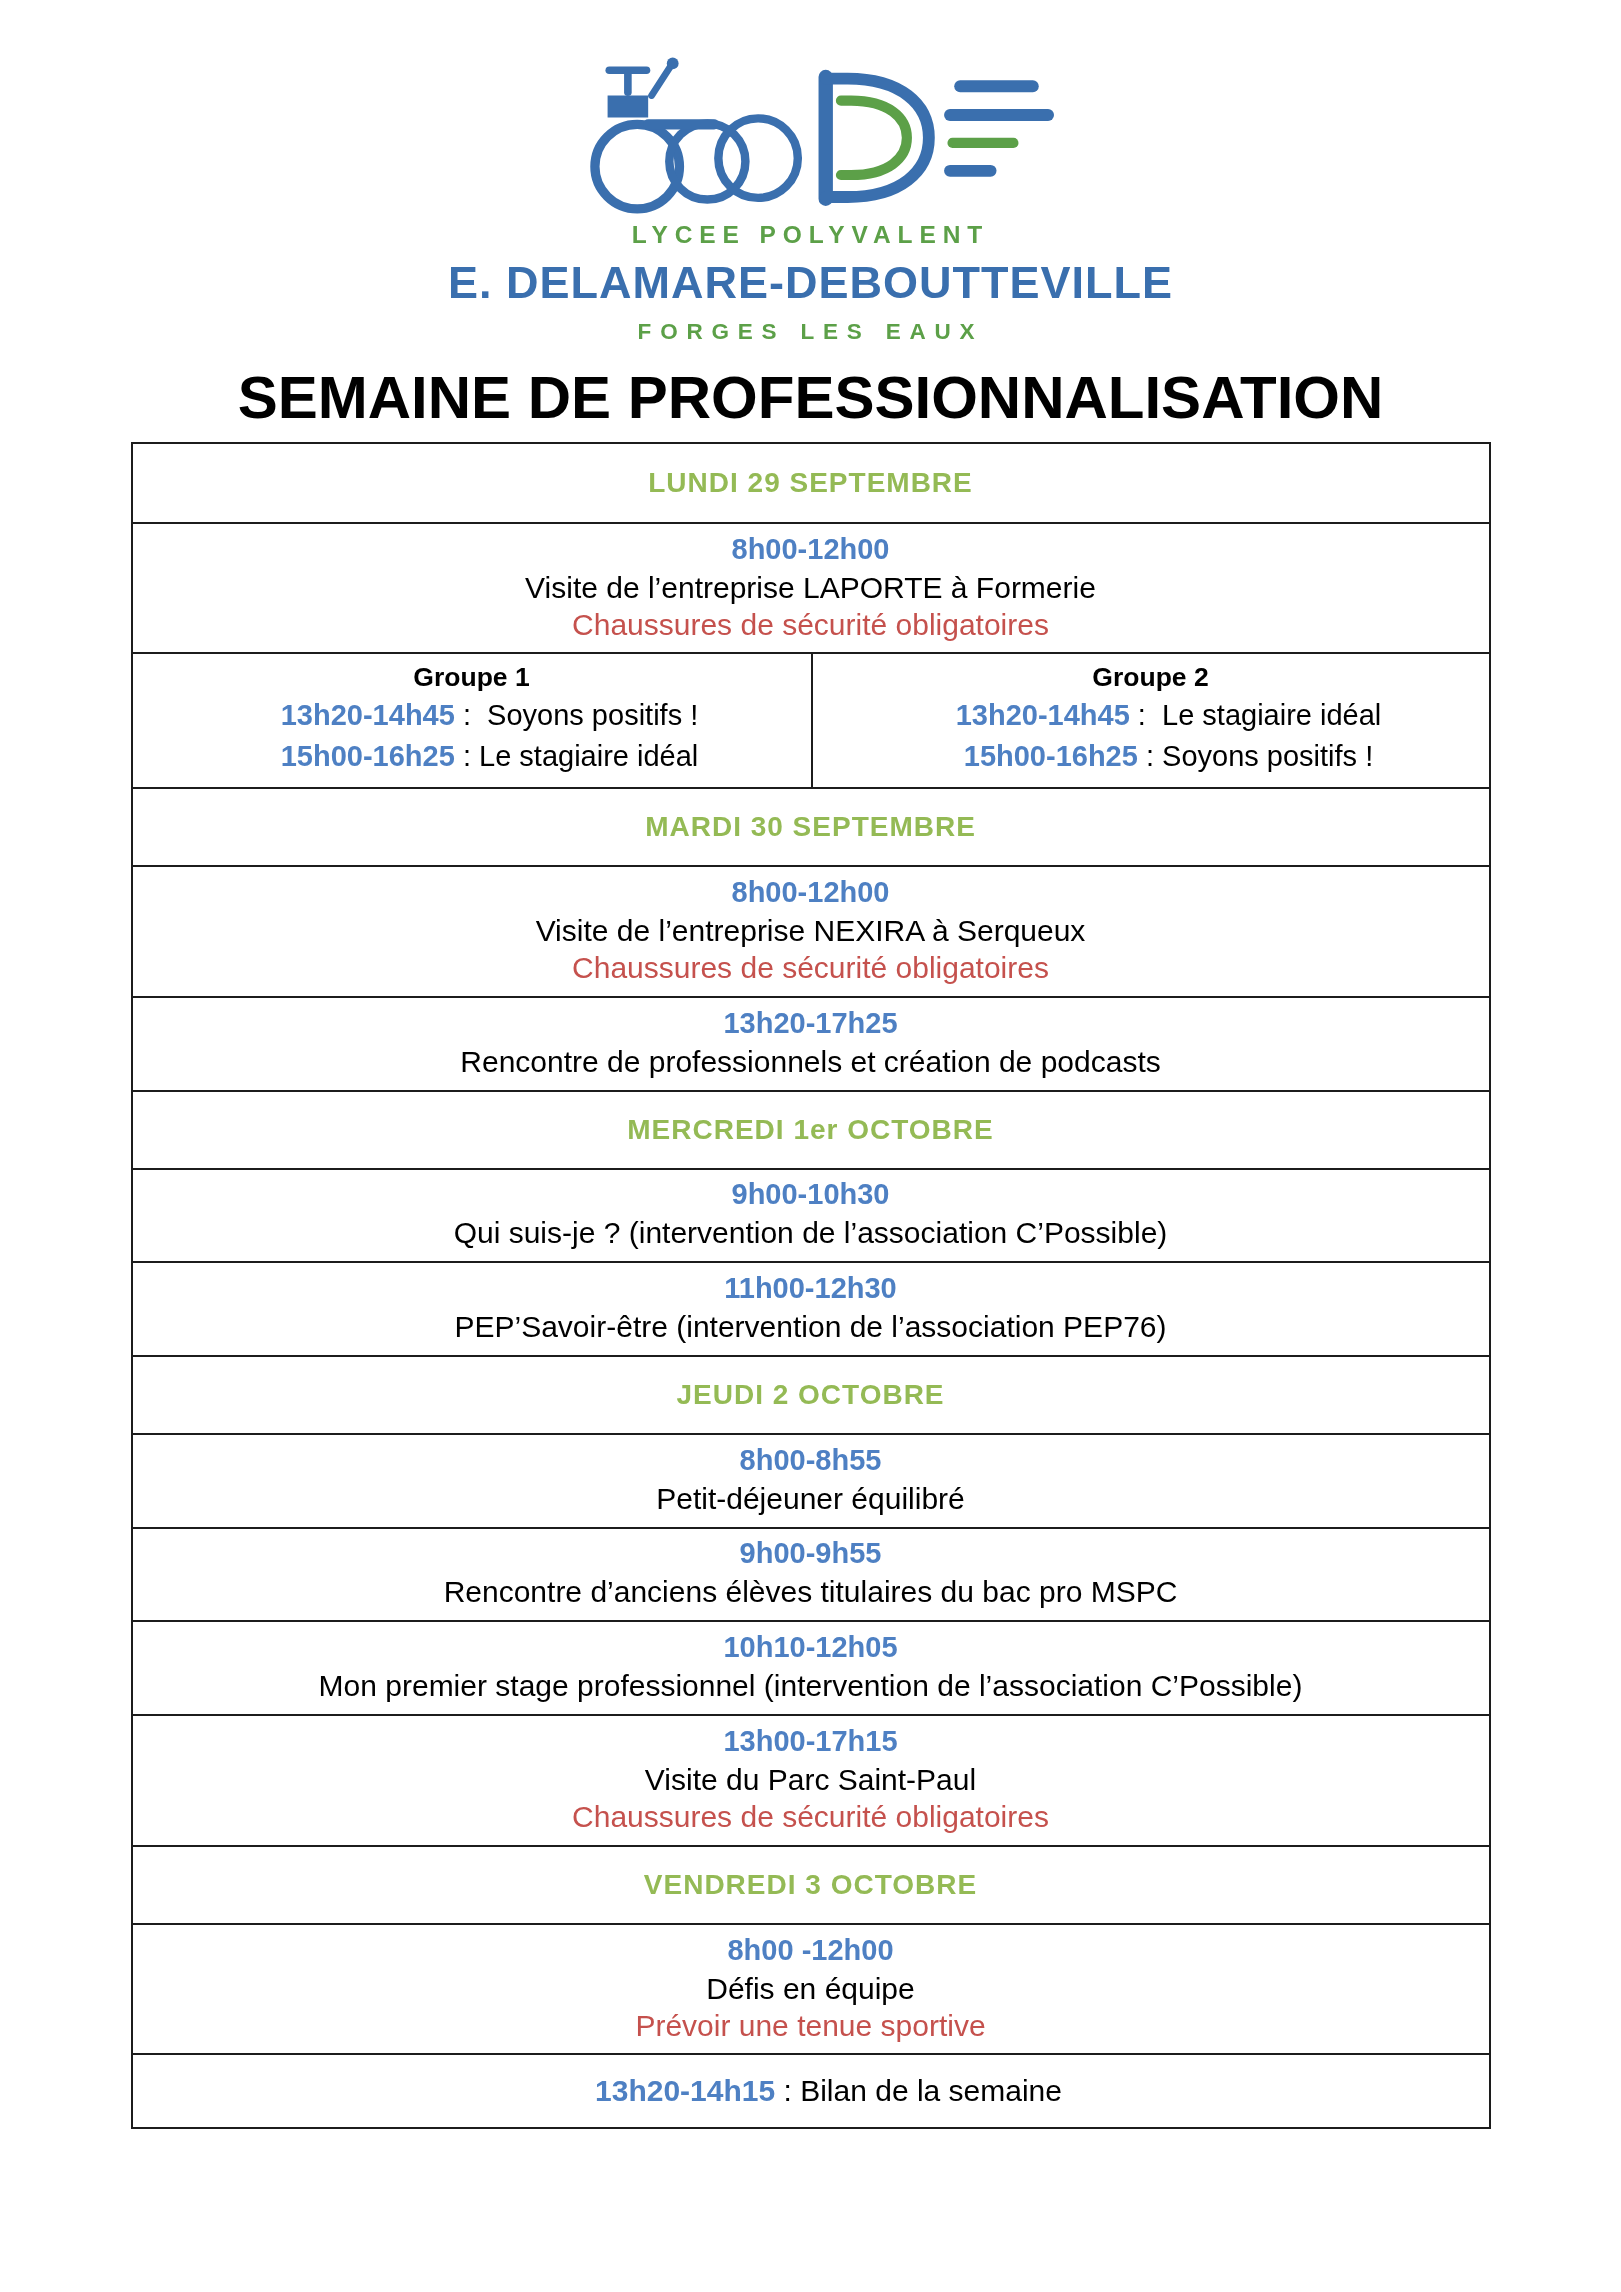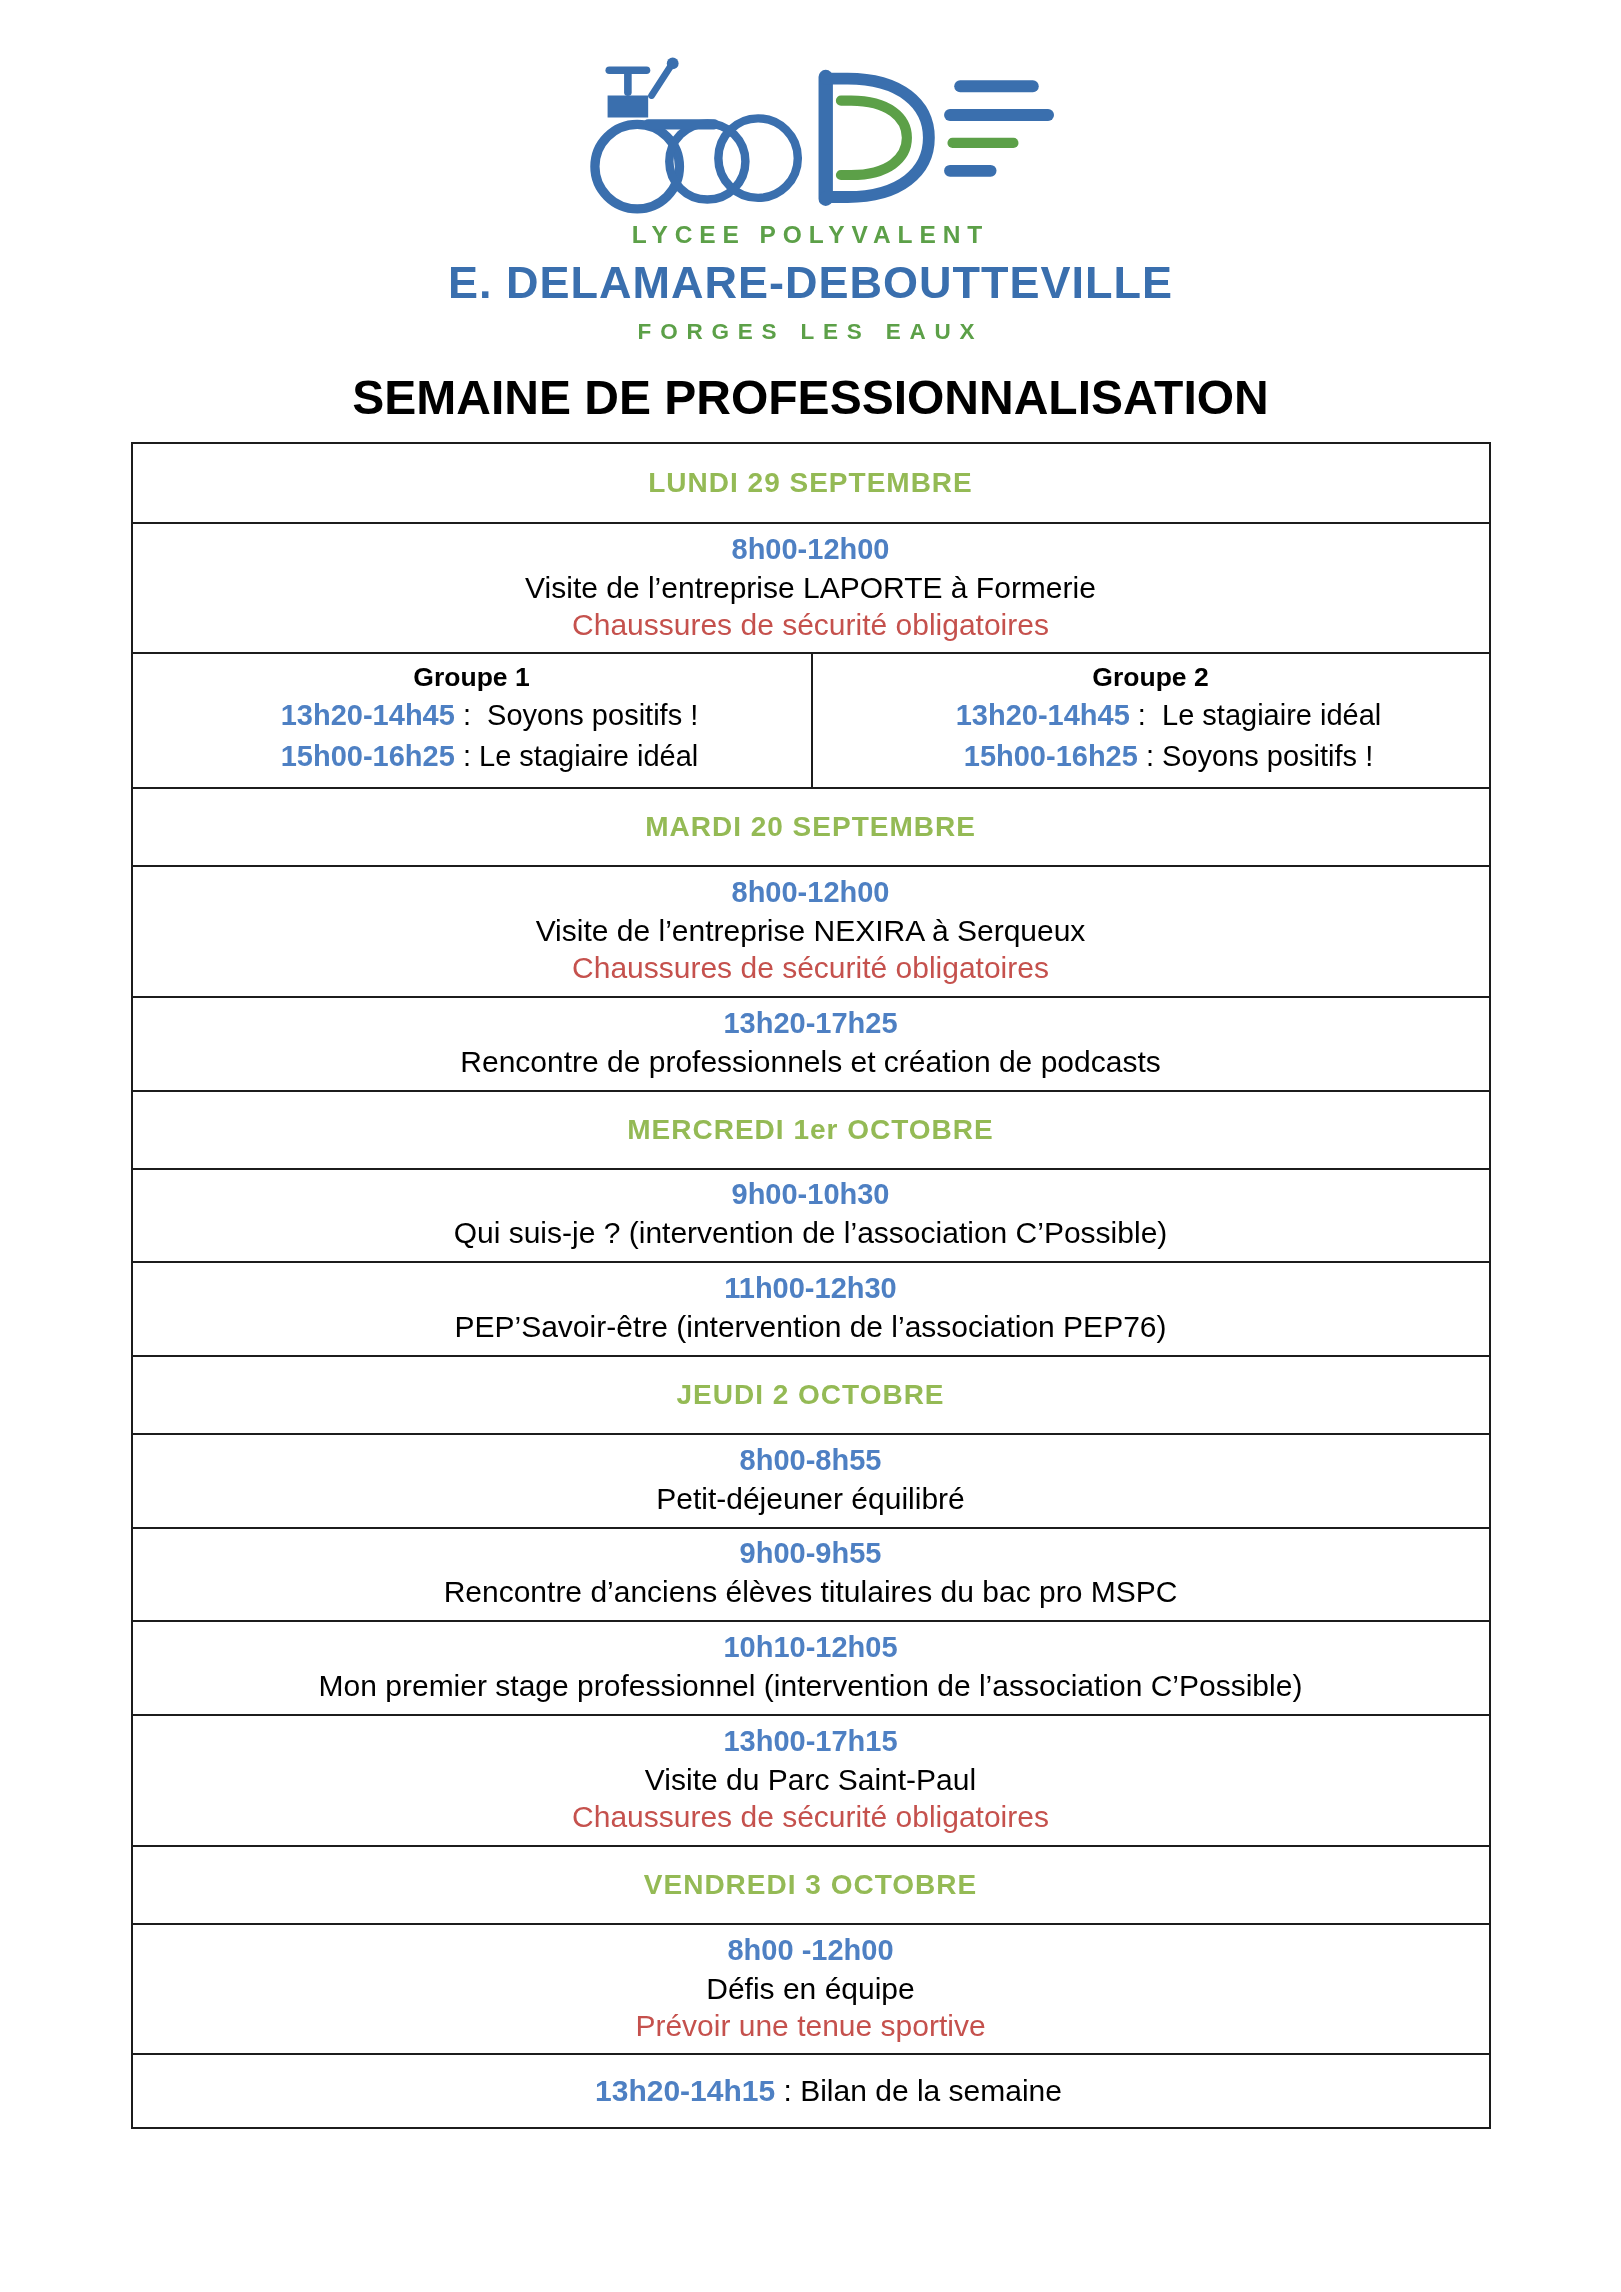--- a/index.html
+++ b/index.html
@@ -9,21 +9,21 @@
     overflow:hidden; box-sizing:border-box; padding-top:33px;
   }
   
   .logo { text-align:center; }
   .logo svg { display:block; margin:0 auto; }
   .logo-line1 { color:#5ca048; font-size:24.5px; font-weight:bold; letter-spacing:6.9px; margin-top:2px; }
   .logo-line2 { color:#3a6fae; font-size:45px; font-weight:bold; letter-spacing:1px; margin-top:7.8px; }
   .logo-line3 { color:#5ca048; font-size:22.5px; font-weight:bold; letter-spacing:8.8px; margin-top:9.8px; }
   
   .doc-title {
-    text-align:center; font-size:48px; font-weight:bold; line-height:56px;
+    text-align:center; font-size:60px; font-weight:bold; line-height:56px;
     letter-spacing:0px; margin:25.5px 0 15.7px 0; color:#000;
   }
   
   .sched {
     width:1360px; margin:0 auto; border:2.9px solid #1c1c1c; box-sizing:border-box;
   }
   .row { box-sizing:border-box; }
   .row + .row { border-top:2.9px solid #1c1c1c; }
   .day {
     height:78px; display:flex; align-items:center; justify-content:center;
@@ -103,21 +103,21 @@
         <div class="gline"><span class="t">15h00-16h25</span><span> : Le stagiaire idéal</span></div>
       </div>
       <div class="gcol right">
         <div class="gtitle">Groupe 2</div>
         <div class="gline"><span class="t">13h20-14h45</span><span> :  Le stagiaire idéal</span></div>
         <div class="gline"><span class="t">15h00-16h25</span><span> : Soyons positifs !</span></div>
       </div>
     </div>
 
     <div class="row day">
-      <span>MARDI 20 SEPTEMBRE</span>
+      <span>MARDI 30 SEPTEMBRE</span>
     </div>
 
     <div class="row act">
       <div class="time">8h00-12h00</div>
       <div class="desc">Visite de l’entreprise NEXIRA à Serqueux</div>
       <div class="note">Chaussures de sécurité obligatoires</div>
     </div>
 
     <div class="row act">
       <div class="time">13h20-17h25</div>

